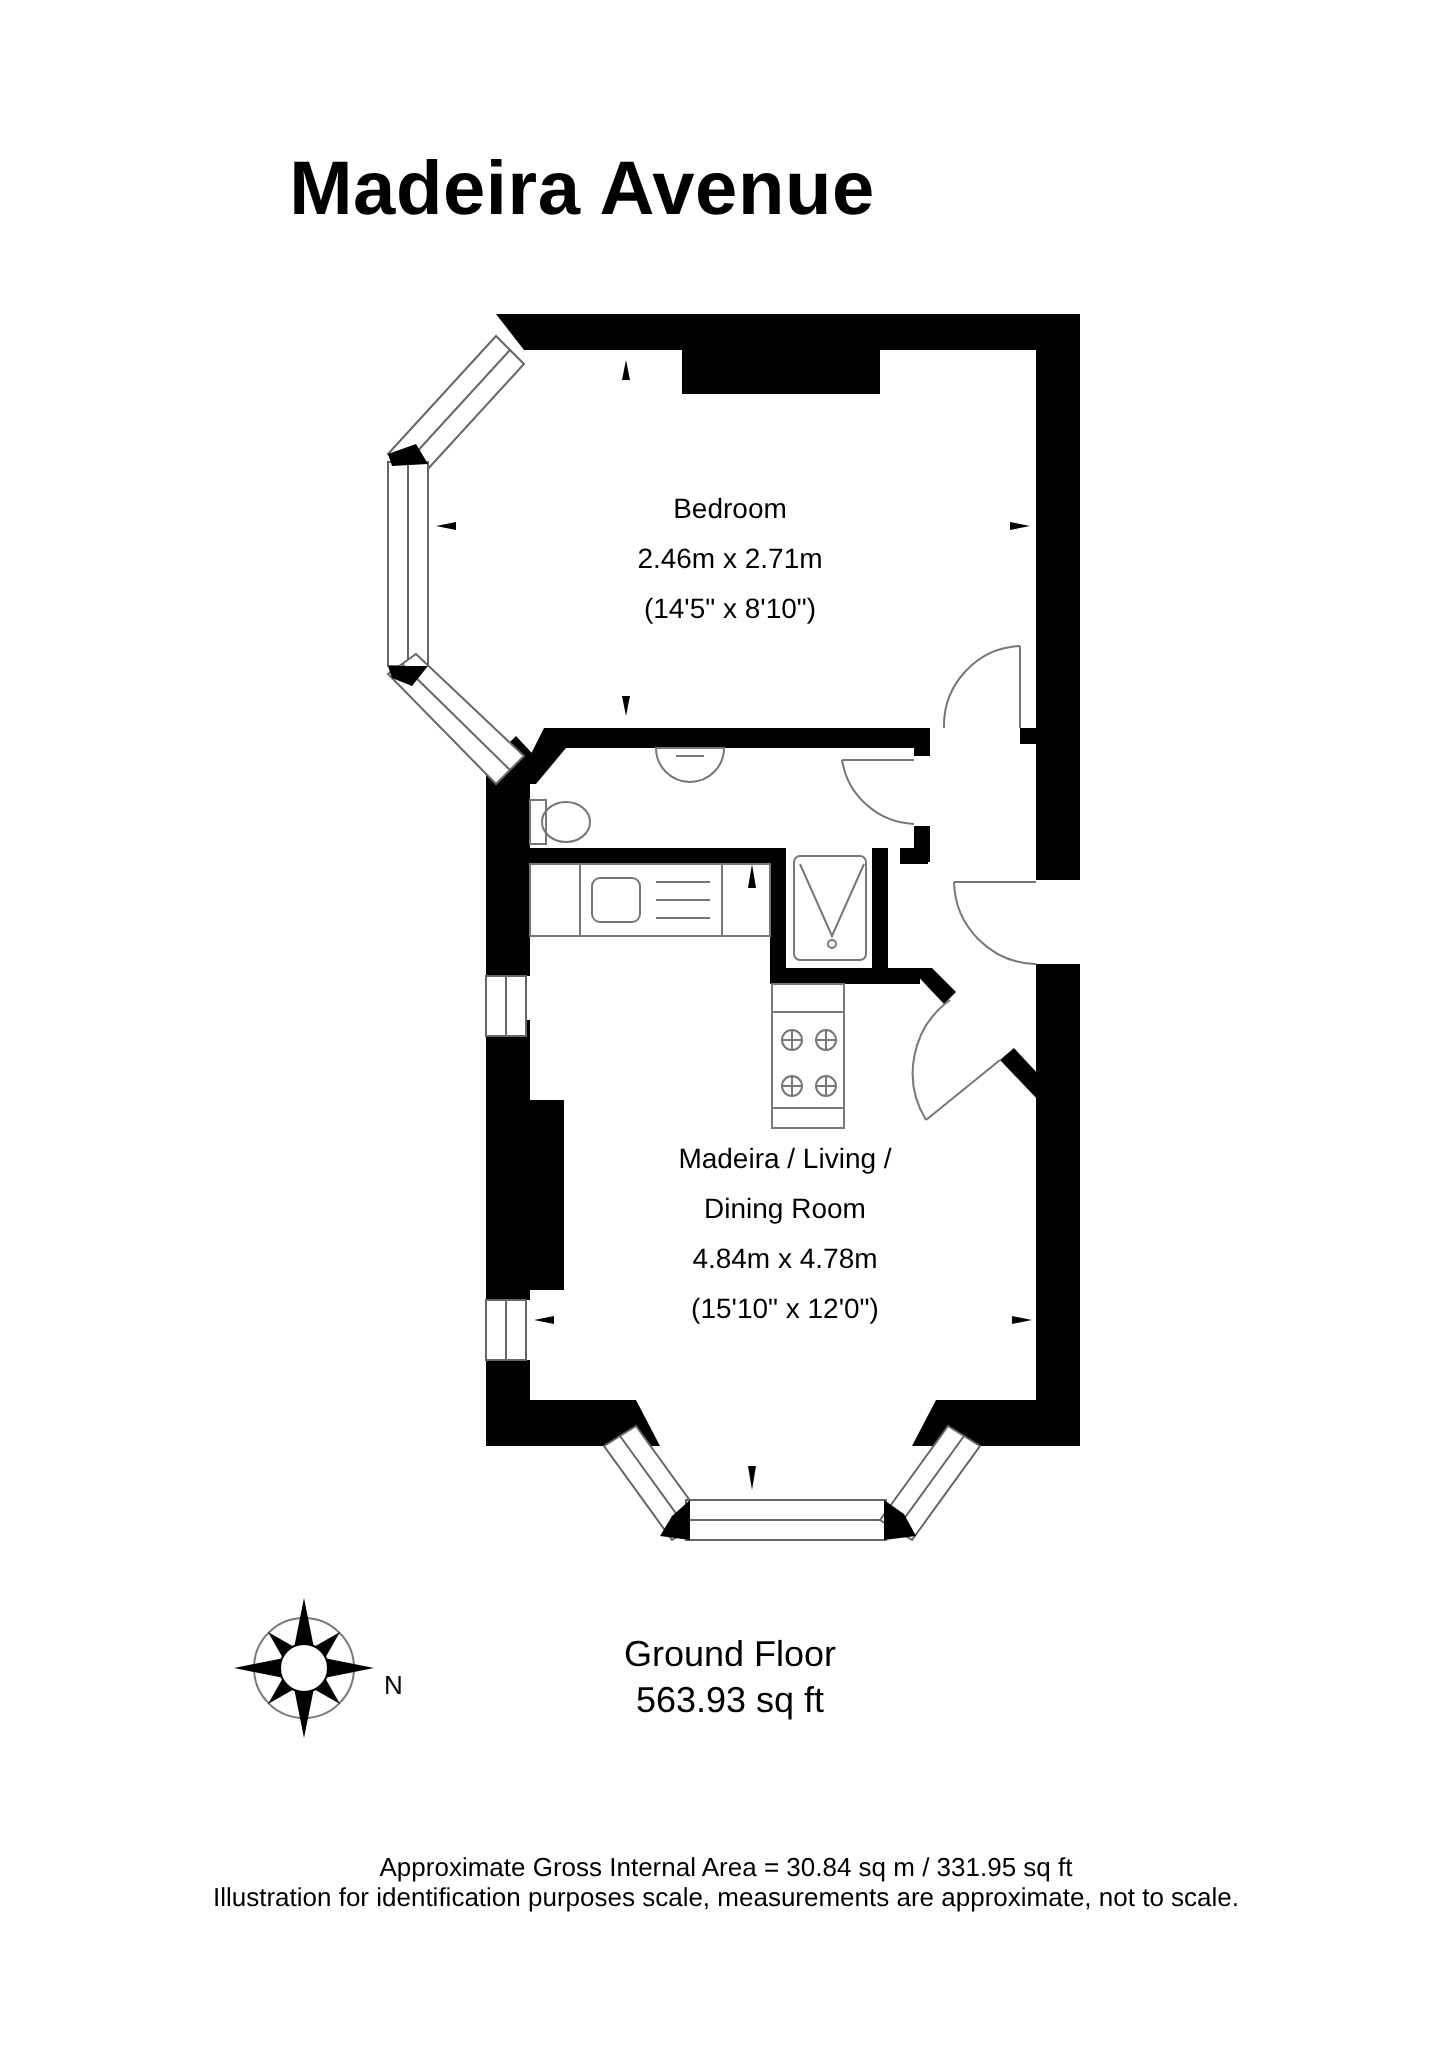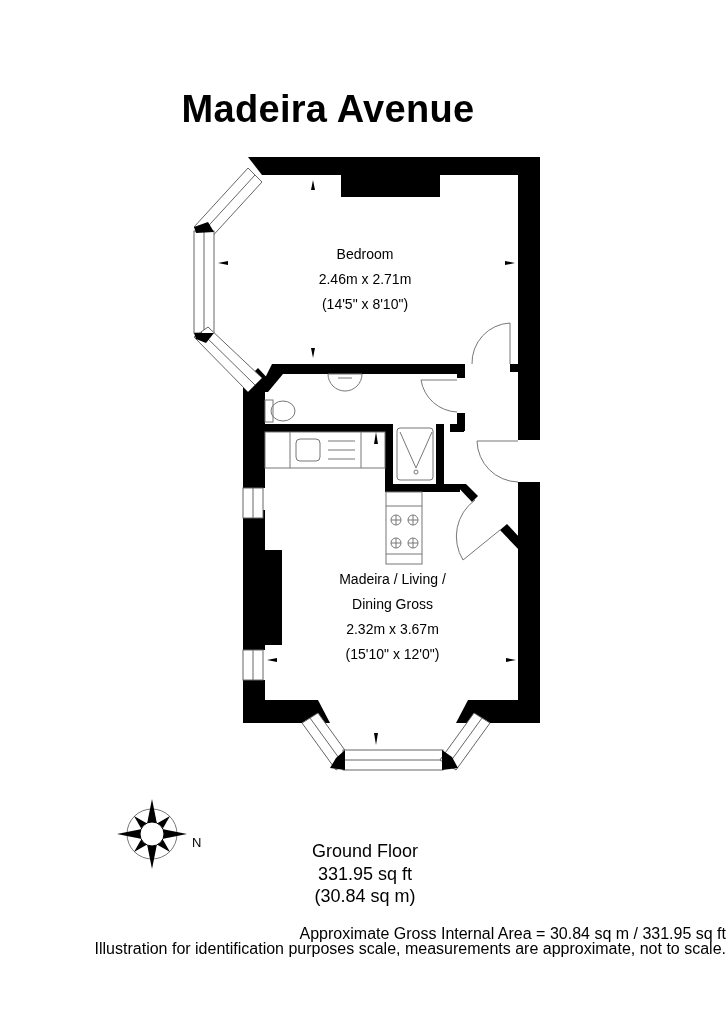--- a/index.html
+++ b/index.html
@@ -1,21 +1,21 @@
 <!DOCTYPE html>
 <html><head>
 <meta charset="utf-8">
 <style>
   html, body { margin:0; padding:0; background:#ffffff; }
   body { width:726px; height:1024px; position:relative; overflow:hidden; font-family:"Liberation Sans", sans-serif; color:#000; }
-  .title { position:absolute; left:0; width:582px; top:88px; text-align:center; font-weight:bold; font-size:38px; letter-spacing:0.3px;padding-left:37px; }
+  .title { position:absolute; left:0; width:582px; top:74px; text-align:center; font-weight:bold; font-size:38px; letter-spacing:0.3px; }
   svg.plan { position:absolute; left:0; top:0; }
   .room-label { position:absolute; text-align:center; font-size:14px; line-height:25px; }
-  .floor-info { position:absolute; left:230px; width:270px; top:816px; text-align:center; font-size:18px; line-height:22.5px;margin-top:24px; }
-  .footer { position:absolute; left:0; width:726px; top:926px; text-align:right; font-size:16px; line-height:15px; }
+  .floor-info { position:absolute; left:230px; width:270px; top:816px; text-align:center; font-size:18px; line-height:22.5px; }
+  .footer { position:absolute; left:0; width:726px; top:926px; text-align:center; font-size:13px; line-height:15px; }
   .compass-n { position:absolute; left:192px; top:835px; font-size:13px; }
 </style>
 </head>
 <body>
 
 <div class="title">Madeira Avenue</div>
 
 <svg class="plan" width="726" height="1024" viewBox="0 0 726 1024">
 
   <g fill="#000">
@@ -165,29 +165,28 @@
 </svg>
 
 <div class="room-label" style="left:250px; width:230px; top:242px;">
   <div>Bedroom</div>
   <div>2.46m x 2.71m</div>
   <div>(14'5" x 8'10")</div>
 </div>
 
 <div class="room-label" style="left:285px; width:215px; top:567px;">
   <div>Madeira / Living /</div>
-  <div>Dining Gross</div>
-  <div>2.32m x 3.67m</div>
+  <div>Dining Room</div>
+  <div>4.84m x 4.78m</div>
   <div>(15'10" x 12'0")</div>
 </div>
 
 <div class="compass-n">N</div>
 
 <div class="floor-info">
   <div>Ground Floor</div>
-  <div>331.95 sq ft</div>
-  <div>(30.84 sq m)</div>
+  <div>563.93 sq ft</div>
 </div>
 
 <div class="footer">
   <div>Approximate Gross Internal Area = 30.84 sq m / 331.95 sq ft</div>
   <div>Illustration for identification purposes scale, measurements are approximate, not to scale.</div>
 </div>
 
 </body></html>

